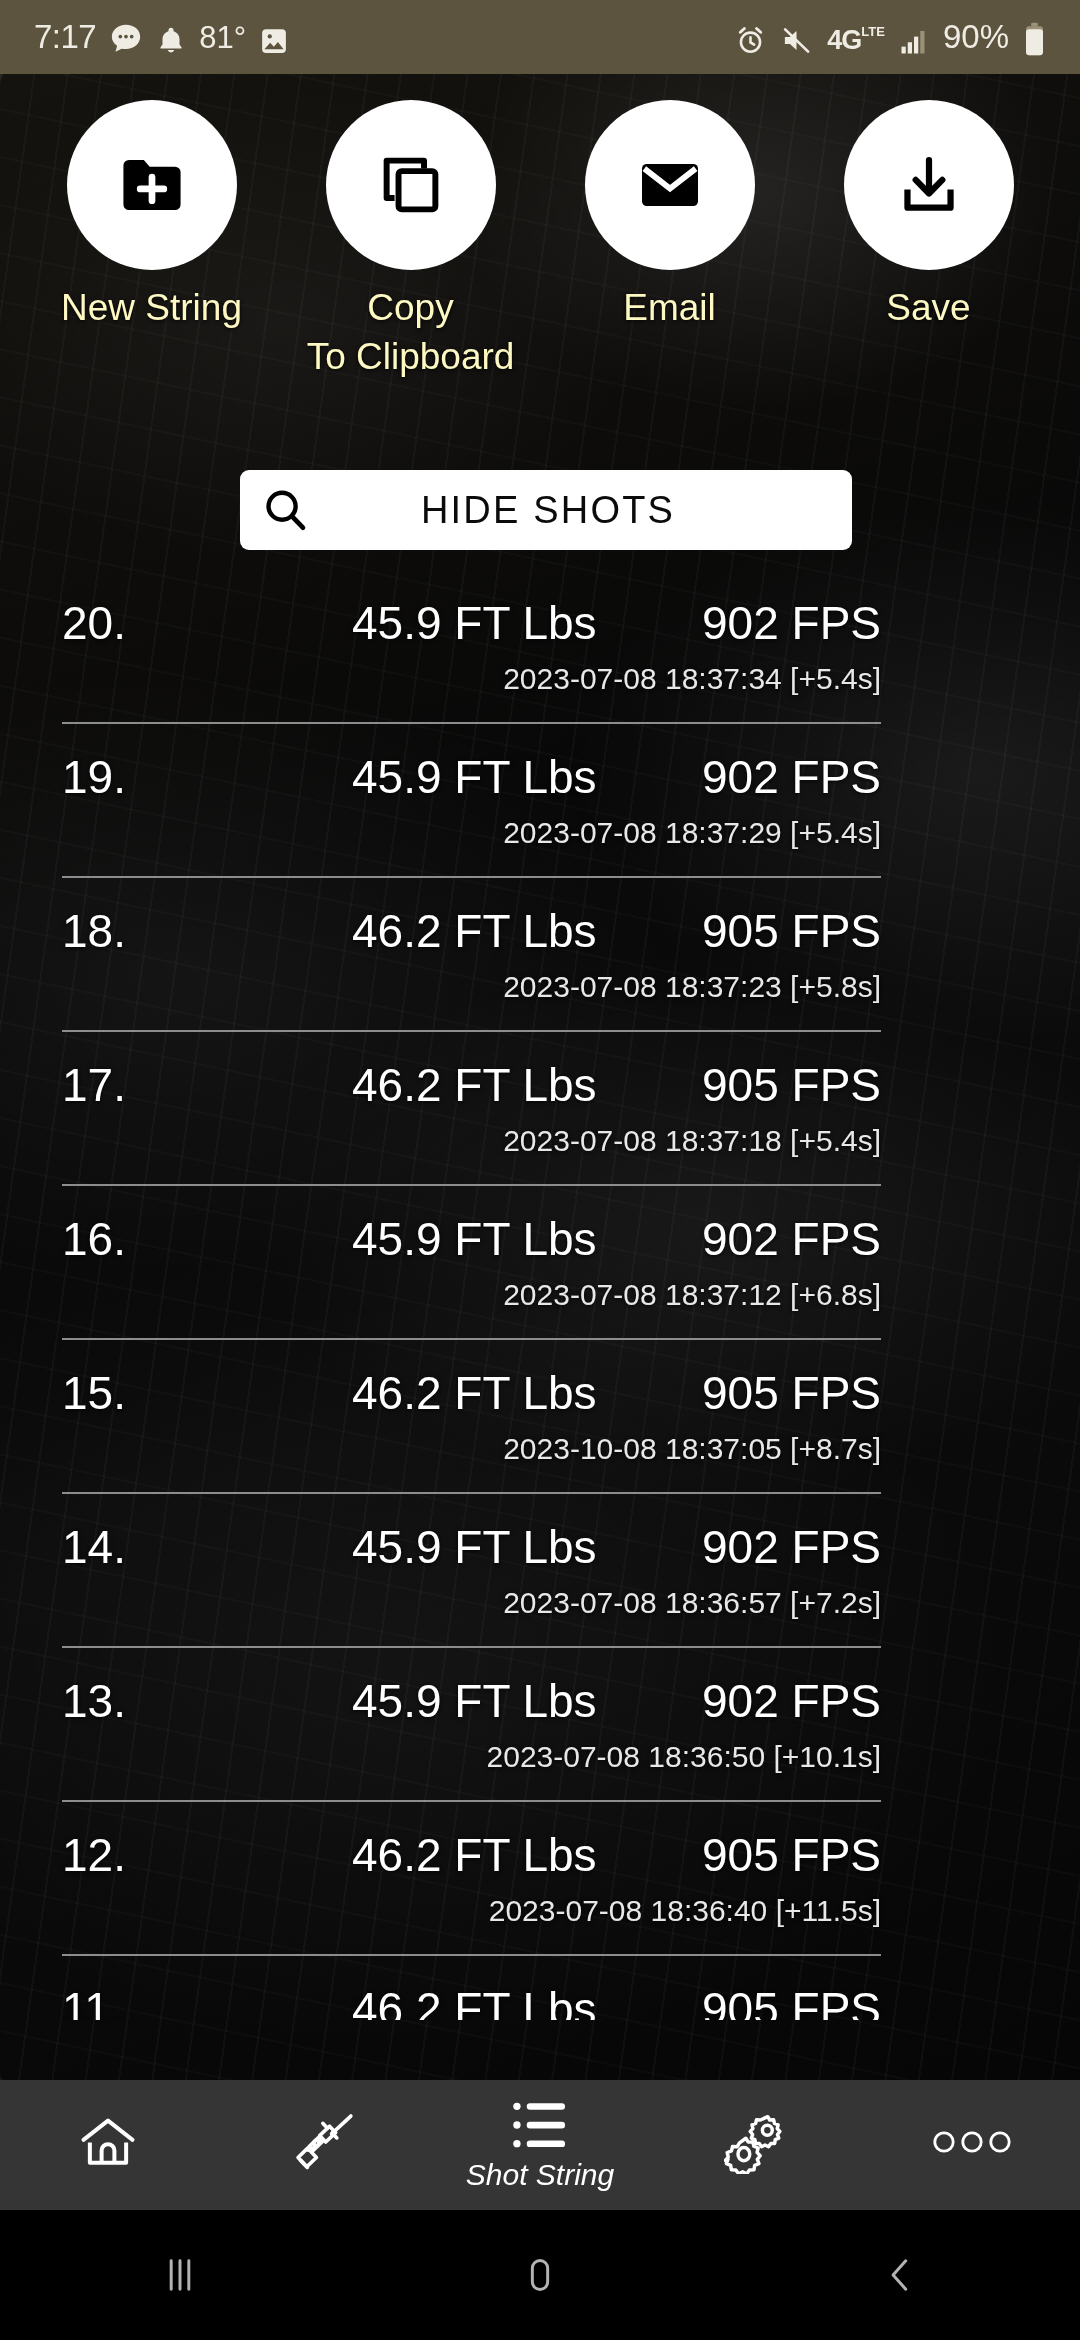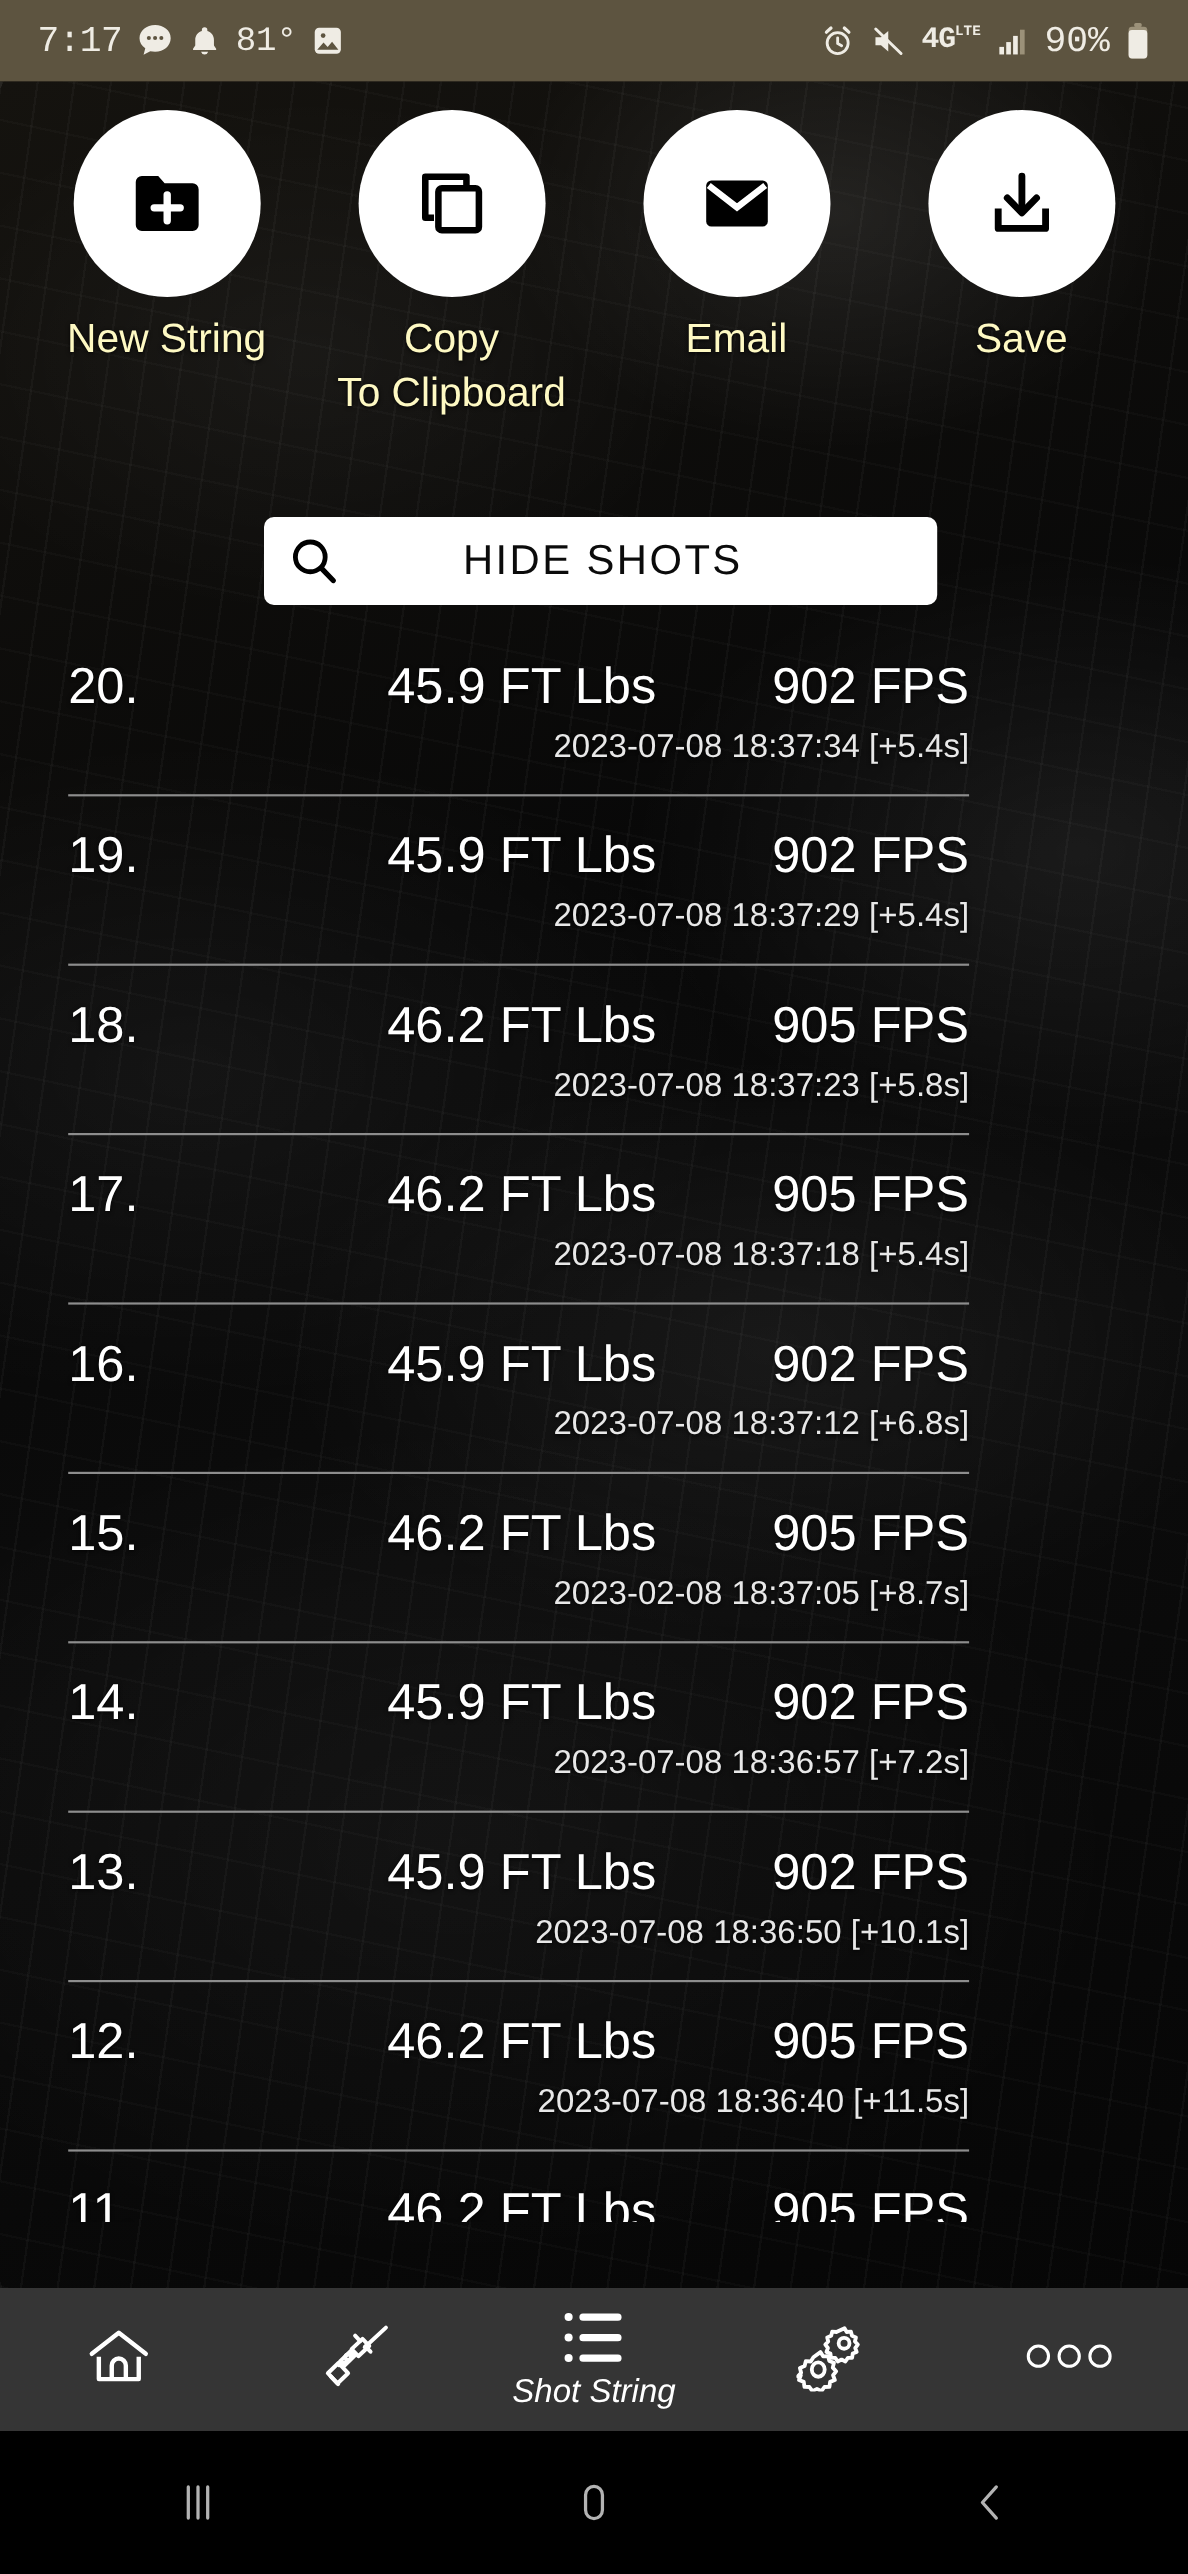--- a/index.html
+++ b/index.html
@@ -48,21 +48,21 @@
 
   
   .statusbar {
     position: absolute; left: 0; top: 0;
     width: 1080px; height: 74px;
     background: #5d5440;
     display: flex; align-items: center;
     padding: 0 34px;
     color: #efece4;
   }
-  .sb-left, .sb-right { display: flex; align-items: center; font-family: Liberation Mono, monospace; }
+  .sb-left, .sb-right { display: flex; align-items: flex-end; }
   .sb-left { gap: 13px; }
   .sb-right { gap: 14px; margin-left: auto; }
   .sb-clock { font-size: 33px; letter-spacing: -0.5px; }
   .sb-temp  { font-size: 31px; }
   .sb-batt  { font-size: 33px; }
   .sb-ico   { display: inline-flex; align-items: center; }
   .sb-4g    { font-size: 27px; font-weight: bold; letter-spacing: -1px; display:flex; align-items:flex-start; }
   .sb-4g sup { font-size: 13px; line-height: 1.1; font-weight: bold; letter-spacing: 0; }
 
   
@@ -348,21 +348,21 @@
       <div class="shot-ts">2023-07-08 18:37:12 [+6.8s]</div>
       <div class="shot-sep"></div>
     </div>
 
     <div class="shot-row">
       <div class="shot-main">
         <span class="shot-idx">15.</span>
         <span class="shot-energy">46.2 FT Lbs</span>
         <span class="shot-vel">905 FPS</span>
       </div>
-      <div class="shot-ts">2023-02-08 18:37:05 [+8.7s]</div>
+      <div class="shot-ts">2023-10-08 18:37:05 [+8.7s]</div>
       <div class="shot-sep"></div>
     </div>
 
     <div class="shot-row">
       <div class="shot-main">
         <span class="shot-idx">14.</span>
         <span class="shot-energy">45.9 FT Lbs</span>
         <span class="shot-vel">902 FPS</span>
       </div>
       <div class="shot-ts">2023-07-08 18:36:57 [+7.2s]</div>

